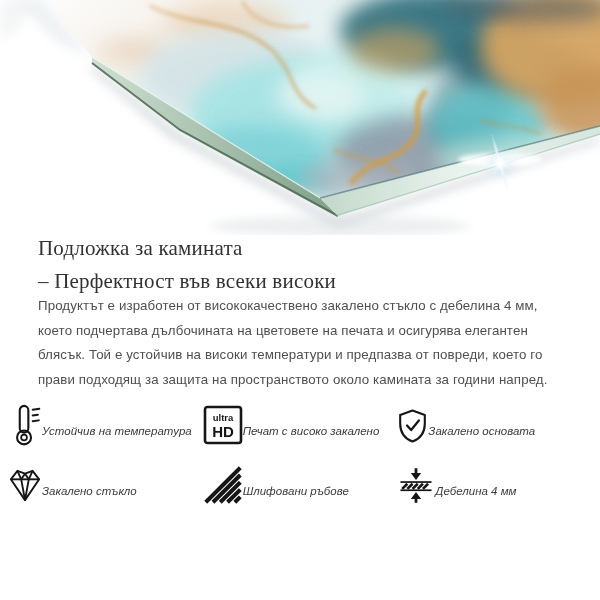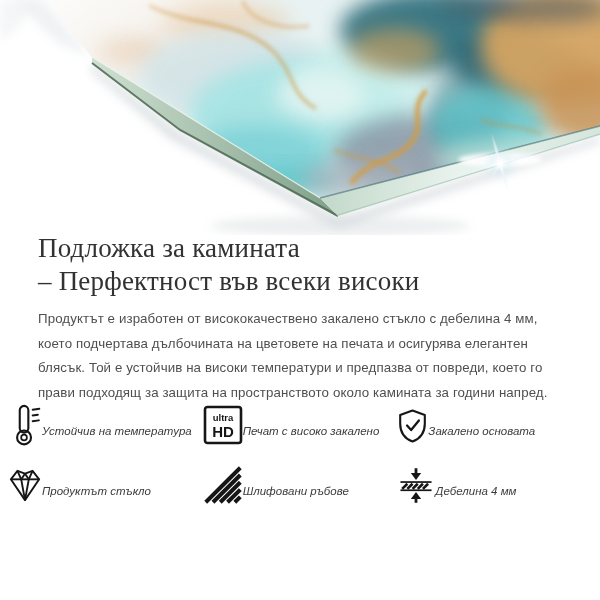--- a/index.html
+++ b/index.html
@@ -1,23 +1,23 @@
 <!DOCTYPE html>
 <html><head>
 <meta charset="utf-8">
 <style>
   html,body{margin:0;padding:0;}
   body{width:600px;height:600px;background:#ffffff;font-family:"Liberation Sans",sans-serif;overflow:hidden;}
   .page{position:relative;width:600px;height:600px;background:#ffffff;}
   .hero{position:absolute;top:0;left:0;width:600px;height:235px;}
   .heading{position:absolute;left:38px;top:232px;width:530px;margin:0;
     font-family:"Liberation Serif","DejaVu Serif",serif;font-weight:400;
-    font-size:27px;line-height:33px;color:#323232;letter-spacing:.2px;}
+    font-size:21px;line-height:33px;color:#323232;letter-spacing:.2px;}
   .heading span{display:block;}
-  .body-text{position:absolute;left:38px;top:307px;width:527px;margin:0;
+  .body-text{position:absolute;left:38px;top:294px;width:527px;margin:0;
     font-size:13.3px;line-height:24.5px;color:#4f4f4f;letter-spacing:.1px;}
   .features{position:absolute;left:8px;top:403px;width:584px;
     display:grid;grid-template-columns:repeat(3,1fr);row-gap:16px;}
   .feature{display:flex;flex-direction:row;align-items:center;}
   .feature .icon-box{height:44px;display:flex;align-items:center;justify-content:center;}
   .feature .label{margin-top:11px;font-size:11.5px;color:#3c3c3c;text-align:center;line-height:14px;font-style:italic;}
   svg text{font-family:"Liberation Sans",sans-serif;}
 </style>
 </head>
 <body>
@@ -173,21 +173,21 @@
 
     <div class="feature">
       <div class="icon-box">
         <svg width="34" height="36" viewBox="0 0 36 38" fill="none" stroke="#161616" stroke-width="2" stroke-linejoin="round">
           <path d="M10,4 L18,7 L26,4 L33,13 L18,35 L3,13 Z"></path>
           <line x1="3" y1="13" x2="33" y2="13"></line>
           <path d="M10,4 L14,13 L18,35 L22,13 L26,4"></path>
           <path d="M18,7 L14,13 M18,7 L22,13"></path>
         </svg>
       </div>
-      <div class="label">Продуктът стъкло</div>
+      <div class="label">Закалено стъкло</div>
     </div>
 
     <div class="feature">
       <div class="icon-box">
         <svg width="40" height="40" viewBox="0 0 44 44" stroke="#161616" stroke-width="4.4">
           <line x1="3" y1="41" x2="41" y2="3"></line>
           <line x1="11" y1="41" x2="41" y2="11"></line>
           <line x1="19" y1="41" x2="41" y2="19"></line>
           <line x1="27" y1="41" x2="41" y2="27"></line>
           <line x1="35" y1="41" x2="41" y2="35"></line>

